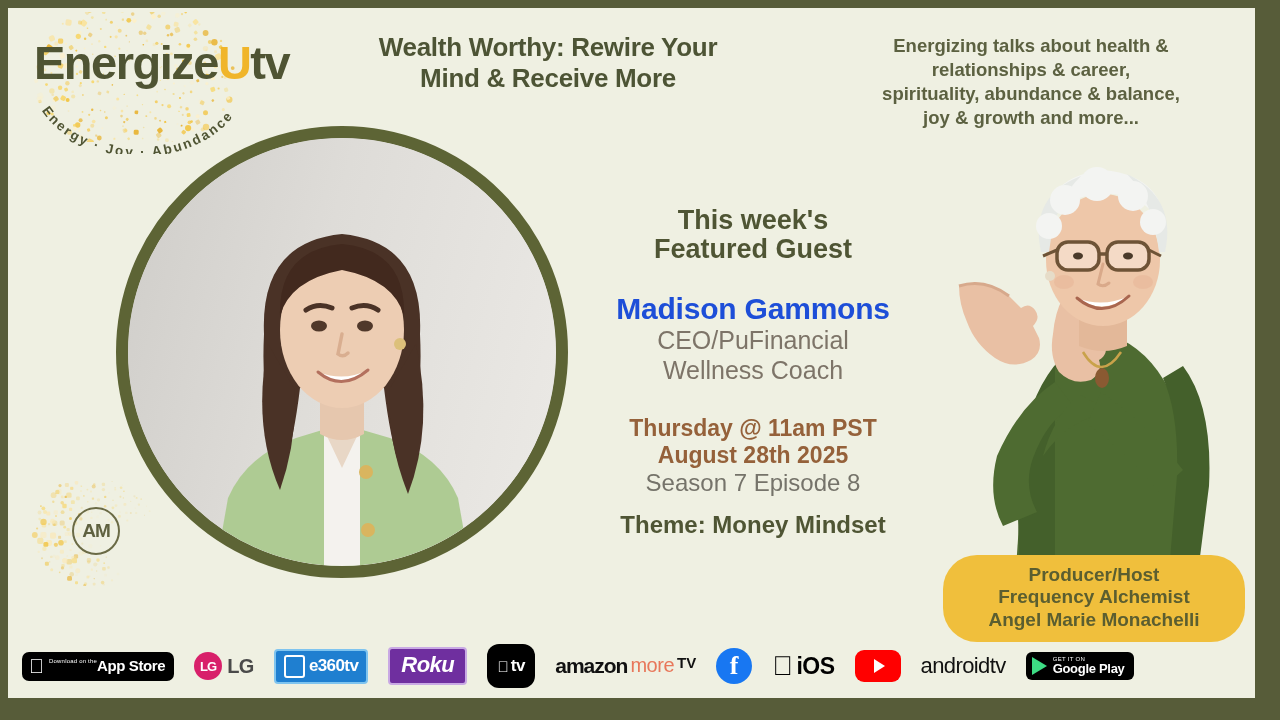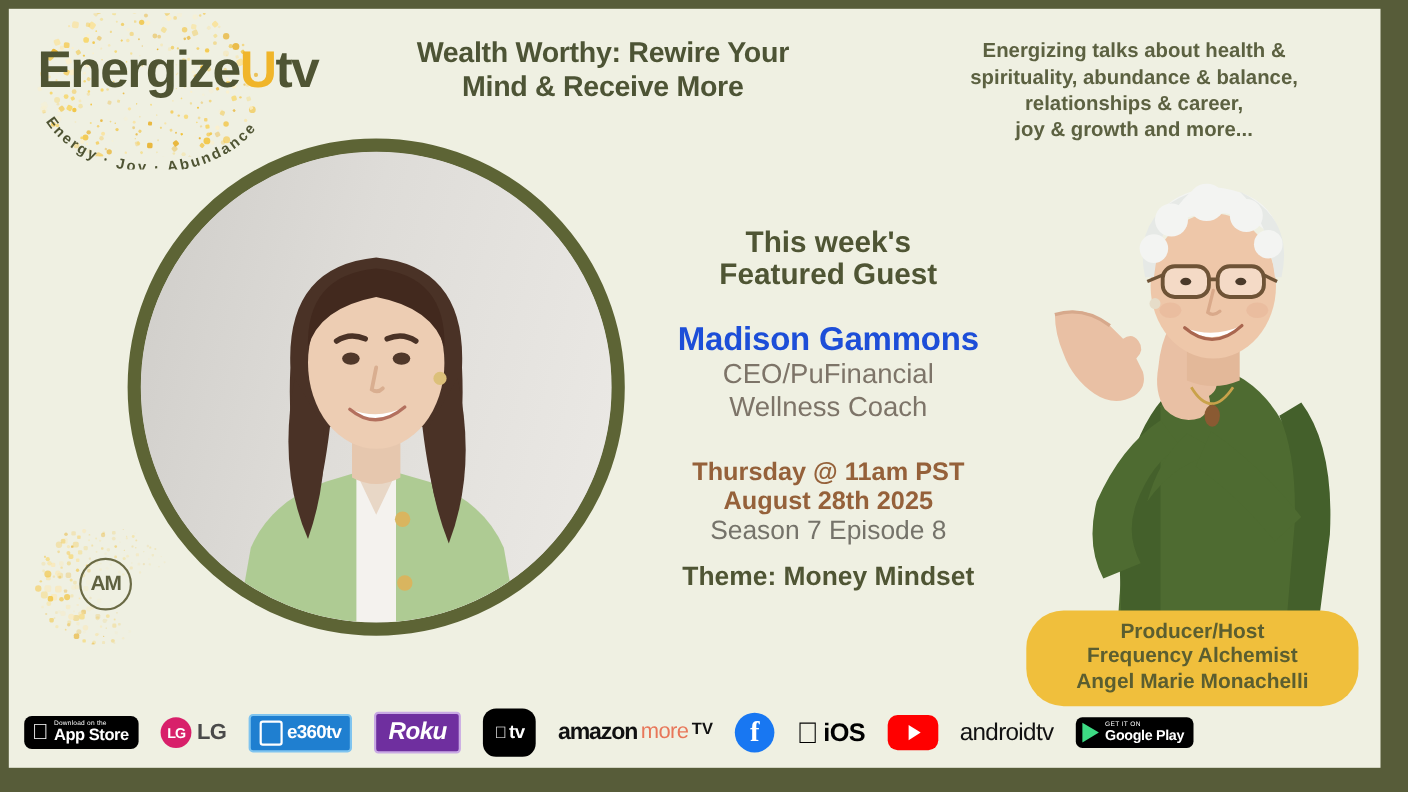--- a/index.html
+++ b/index.html
@@ -92,21 +92,21 @@
   .info .theme{
     margin-top:14px;
     font-size:24px;font-weight:700;color:#4f5534;line-height:1.2;
   }
 
   
   .host{position:absolute;right:4px;top:148px;width:300px;height:455px;}
 
   
   .host-badge{
-    position:absolute;right:20px;bottom:56px;
+    position:absolute;right:10px;bottom:56px;
     width:282px;padding:9px 10px 11px;
     background:#f0bf3c;border-radius:34px;
     text-align:center;
     font-size:19px;font-weight:700;line-height:1.18;
     color:#5b5e30;
   }
 
   
   .am-mark{position:absolute;left:14px;bottom:112px;width:130px;height:105px;}
   .am-mono{
@@ -125,21 +125,21 @@
     display:flex;align-items:center;justify-content:flex-start;
     gap:20px;padding-left:14px;
   }
   .plat{display:flex;align-items:center;justify-content:center;flex:0 0 auto;}
 
   .badge-appstore{
     background:#000;border-radius:7px;color:#fff;
     padding:4px 9px 5px 7px;display:flex;align-items:center;gap:5px;
   }
   .badge-appstore .apple{font-size:20px;line-height:1;}
-  .badge-appstore .txt{display:flex;flex-direction:column;line-height:1;text-align:left;}
+  .badge-appstore .txt{display:flex;flex-direction:row;line-height:1;text-align:left;}
   .badge-appstore .small{font-size:6px;letter-spacing:.2px;}
   .badge-appstore .big{font-size:15px;font-weight:600;letter-spacing:-.4px;}
 
   .badge-lg{display:flex;align-items:center;gap:5px;}
   .badge-lg .circle{
     width:28px;height:28px;border-radius:50%;background:#d8206a;
     color:#fff;font-size:13px;font-weight:700;
     display:flex;align-items:center;justify-content:center;letter-spacing:-1px;
   }
   .badge-lg .lbl{font-size:20px;font-weight:700;color:#4a4a4a;letter-spacing:-.5px;}
@@ -491,22 +491,22 @@
       </svg>
     </div>
 
     <div class="show-title">
       <div>Wealth Worthy: Rewire Your</div>
       <div>Mind &amp; Receive More</div>
     </div>
 
     <div class="tagline">
       <div>Energizing talks about health &amp;</div>
+      <div>relationships &amp; career,</div>
       <div>spirituality, abundance &amp; balance,</div>
-      <div>relationships &amp; career,</div>
       <div>joy &amp; growth and more...</div>
     </div>
 
     <div class="guest-photo">
       <div class="gp-inner">
         <div class="gp-bg"></div>
         <svg viewBox="0 0 428 428" width="428" height="428" style="position:absolute;inset:0;">
 
           <path d="M88 428 L100 360 Q118 318 168 300 L214 286 L262 300 Q312 318 330 360 L342 428 Z" fill="#aecb93"></path>
           <path d="M196 292 L214 286 L232 292 L232 428 L196 428 Z" fill="#f4f2ee"></path>

